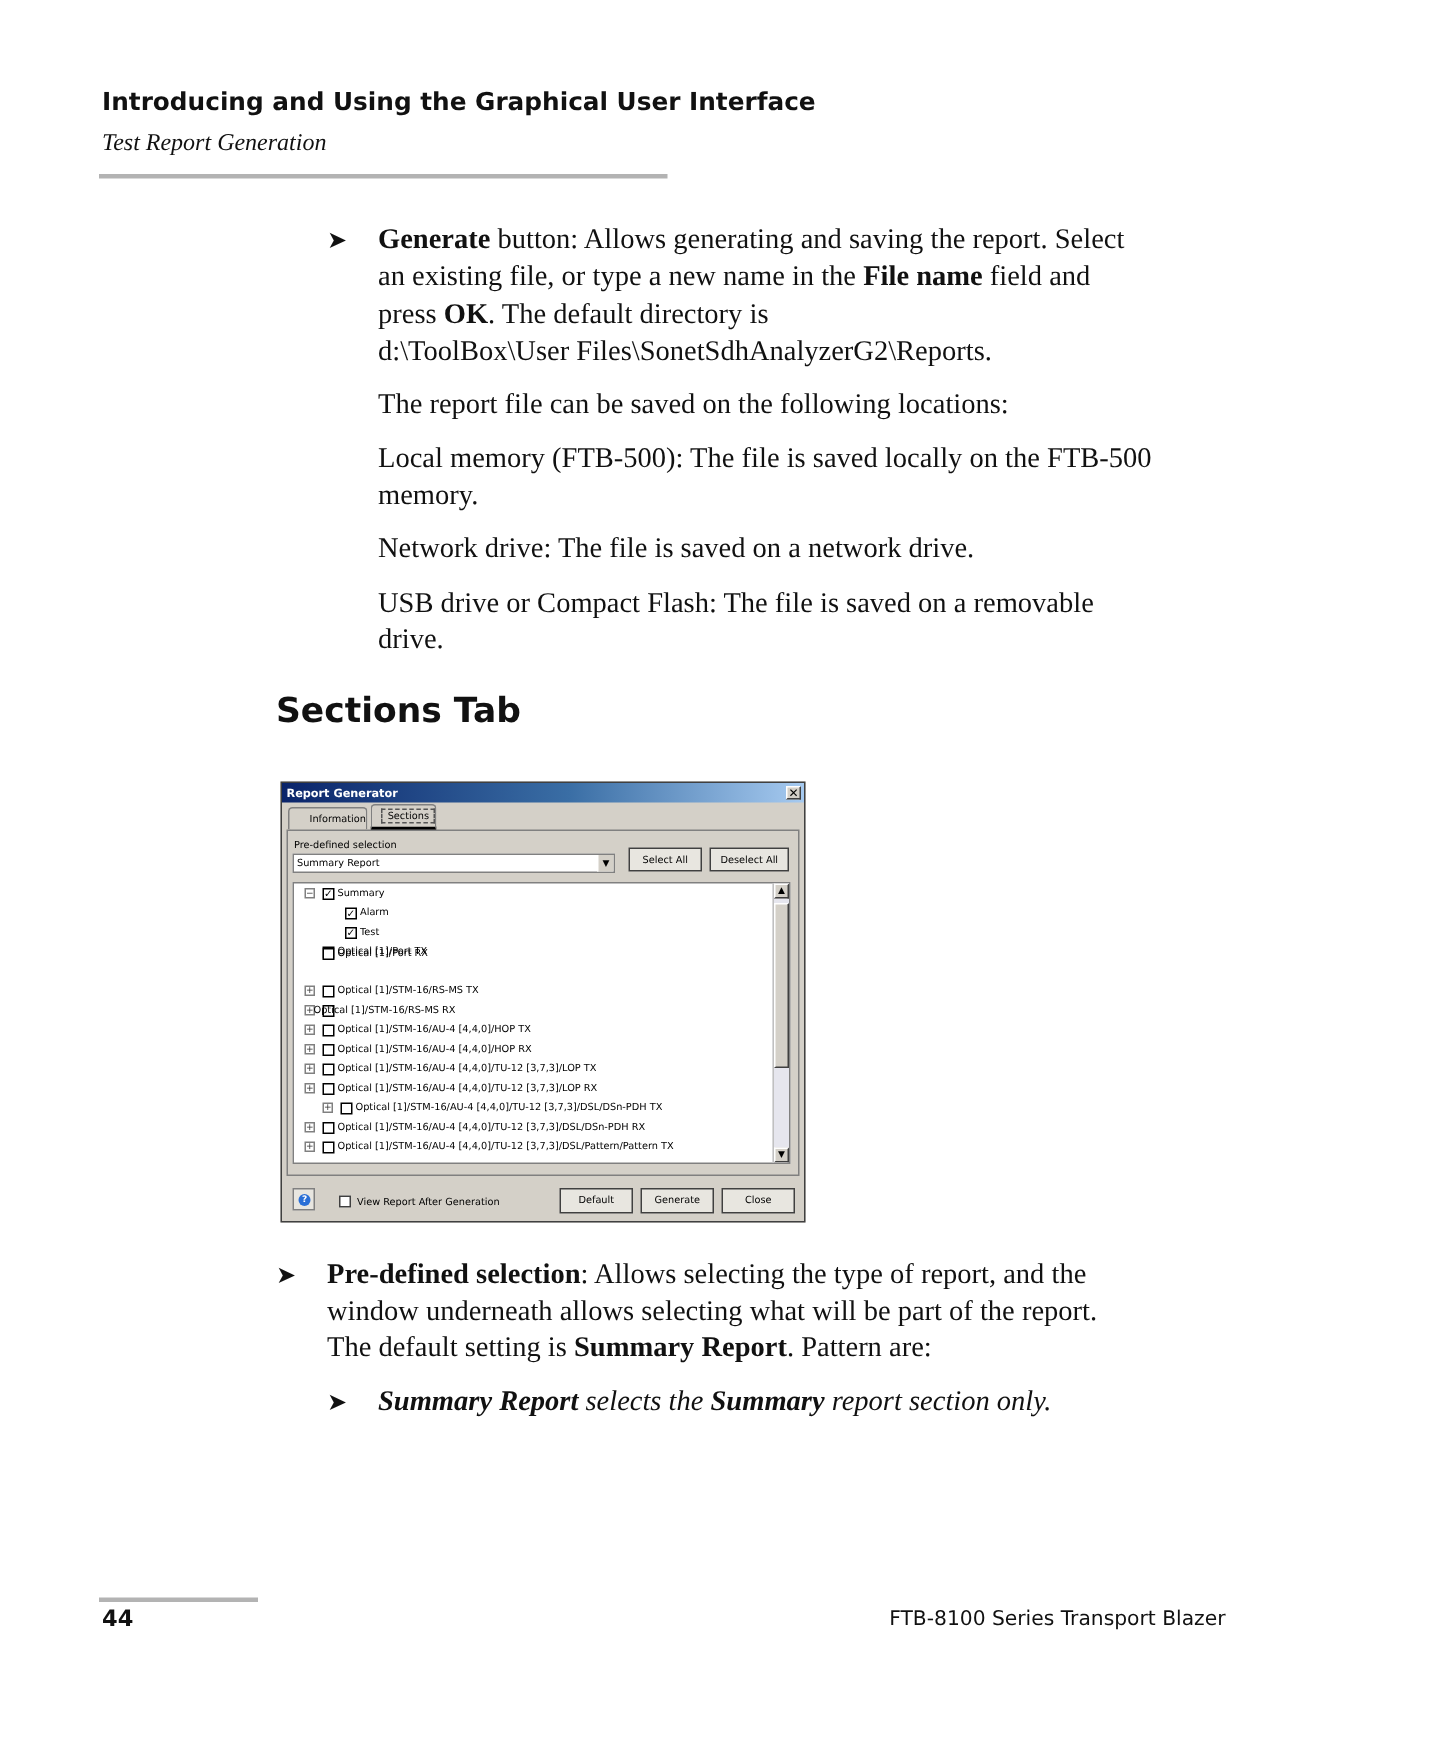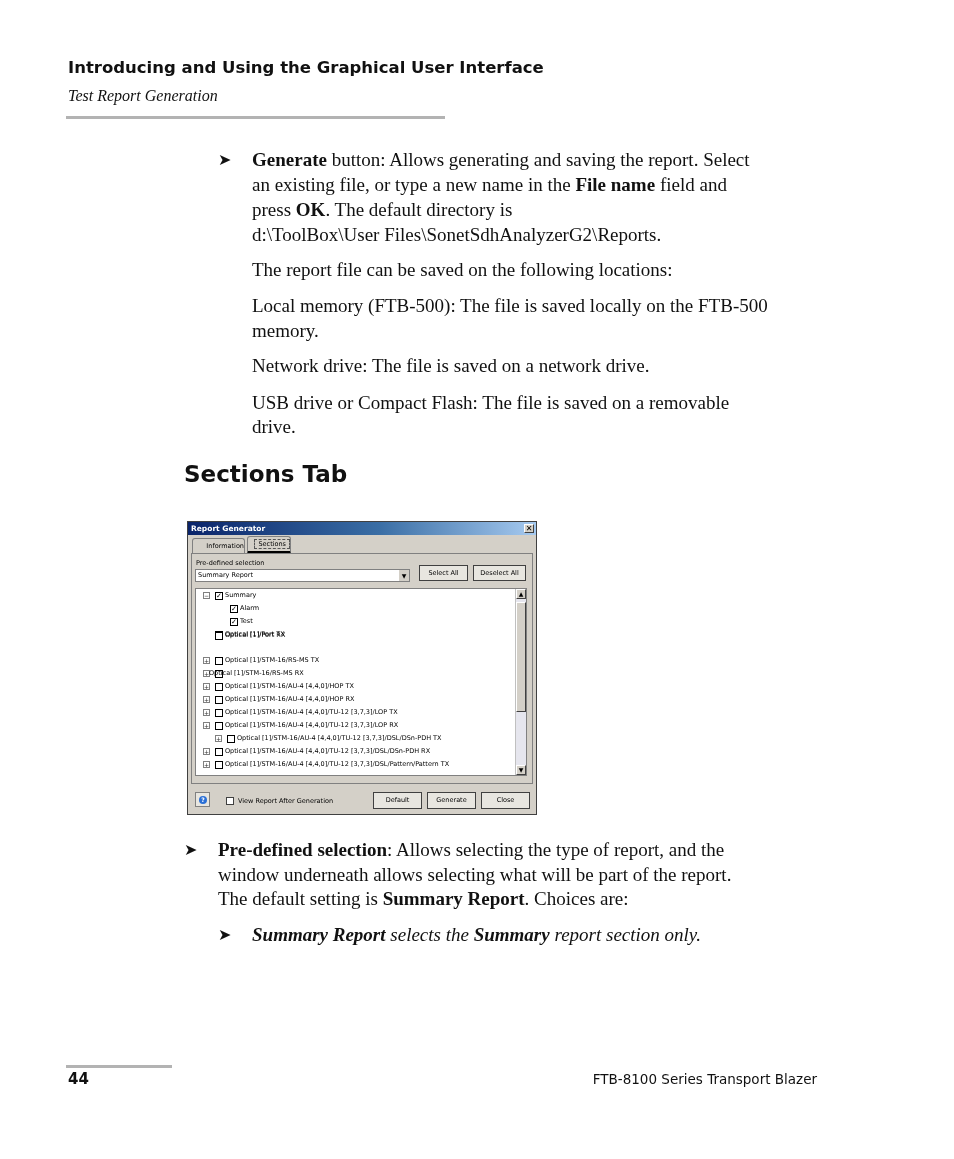--- a/index.html
+++ b/index.html
@@ -166,20 +166,20 @@
   <div class="lbl" style="left:50px;top:275px;">View Report After Generation</div>
 
   <div class="btn" style="left:185px;top:270px;width:49px;height:17px;line-height:15px;">Default</div>
   <div class="btn" style="left:239px;top:270px;width:49px;height:17px;line-height:15px;">Generate</div>
   <div class="btn" style="left:293px;top:270px;width:49px;height:17px;line-height:15px;">Close</div>
 </div>
 
 <div class="bullet" style="left:184px;top:840px;">➤</div>
 <div class="para" style="left:218px;top:837px;text-align:right;"><b>Pre-defined selection</b><span>: Allows selecting the type of report, and the</span></div>
 <div class="para" style="left:218px;top:862px;">window underneath allows selecting what will be part of the report.</div>
-<div class="para" style="left:218px;top:886px;"><span>The default setting is </span><b>Summary Report</b><span>. Choices are:</span></div>
+<div class="para" style="left:218px;top:886px;"><span>The default setting is </span><b>Summary Report</b><span>. Pattern are:</span></div>
 
 <div class="bullet" style="left:218px;top:925px;">➤</div>
 <div class="para" style="left:252px;top:922px;font-style:italic;"><b>Summary Report</b><span> selects the </span><b>Summary</b><span> report section only.</span></div>
 
 <div class="footer-rule"></div>
 <div class="footer-page">44</div>
 <div class="footer-title">FTB-8100 Series Transport Blazer</div>
 
 </body></html>

